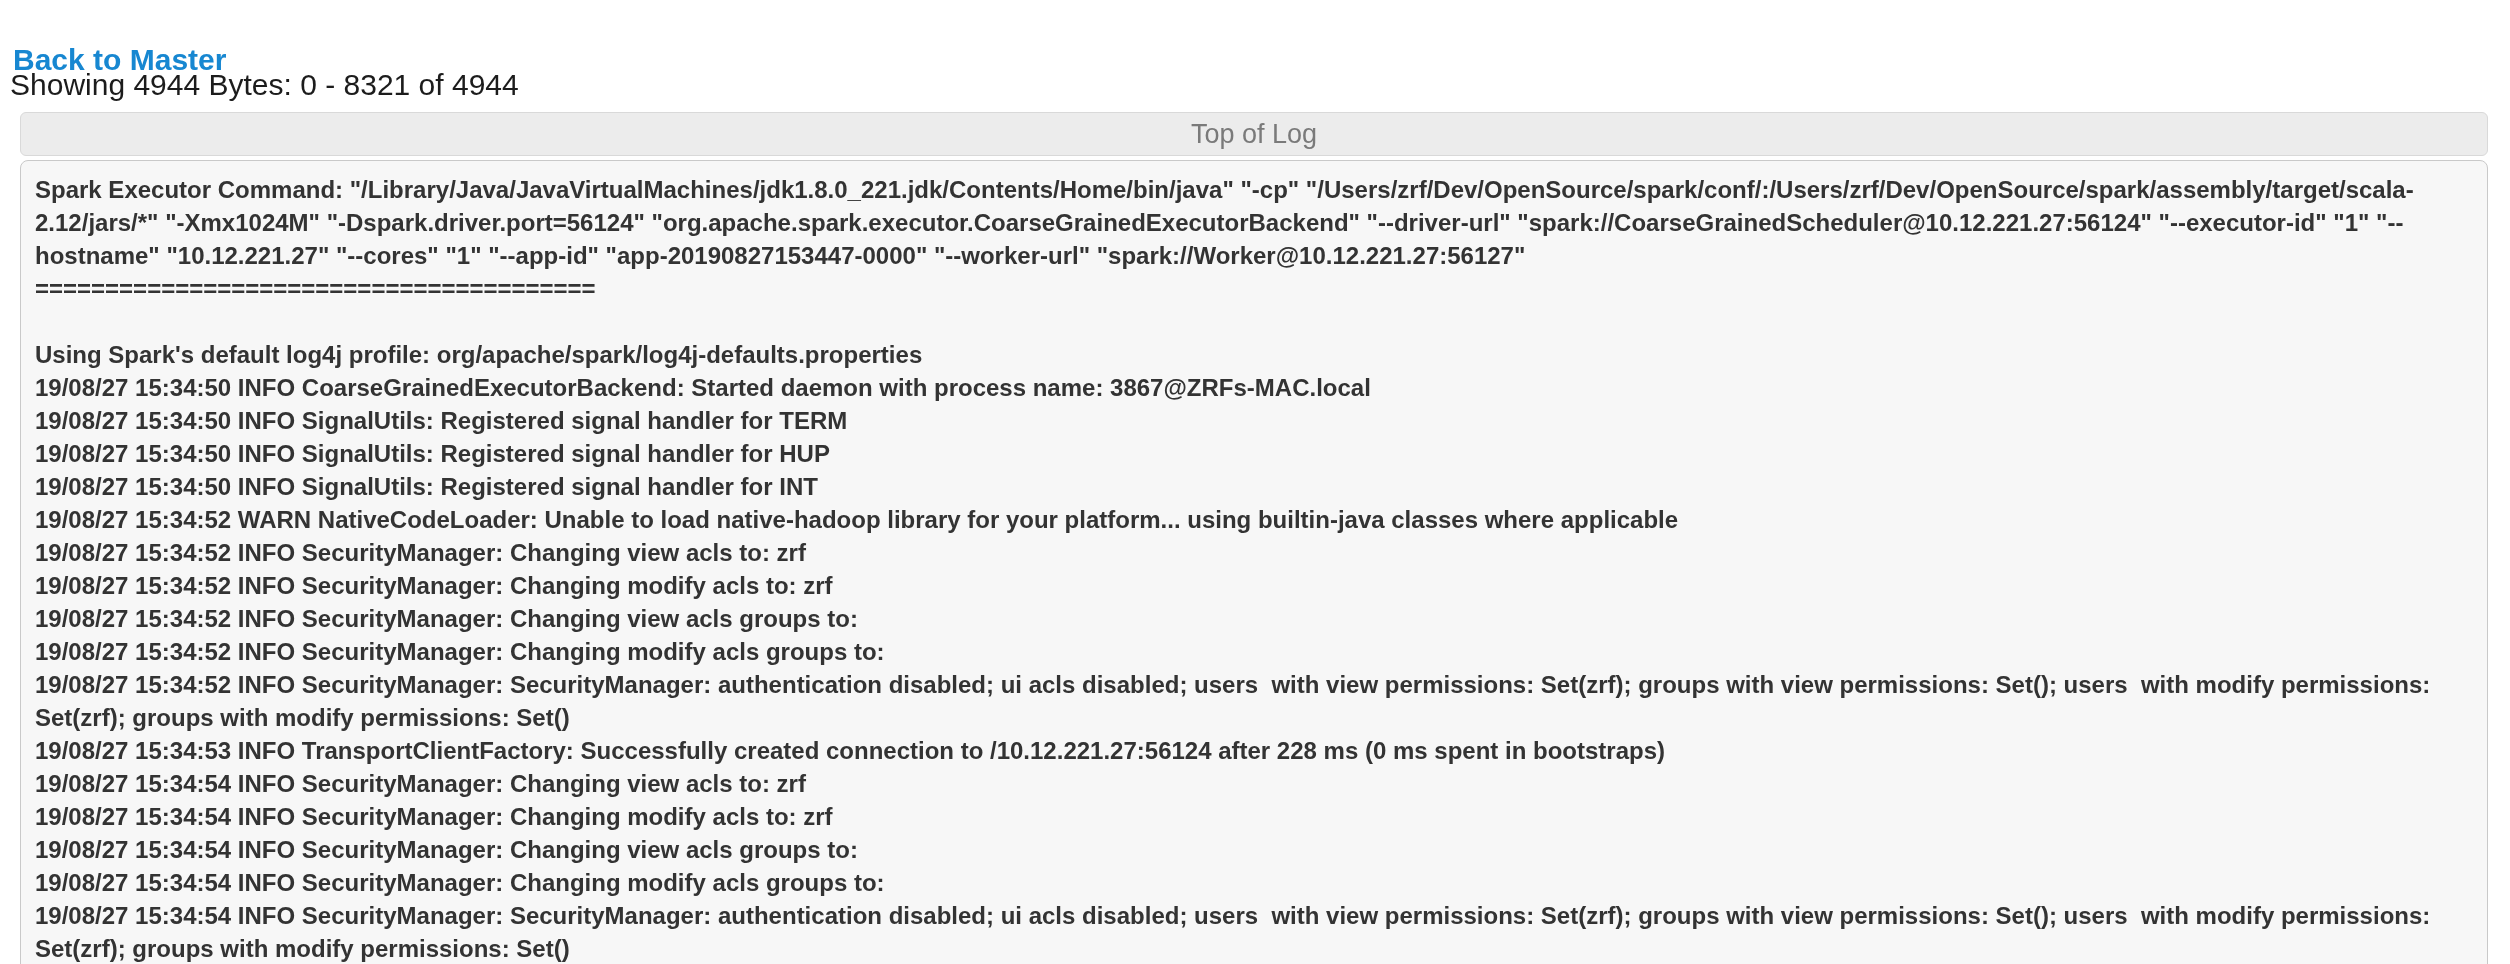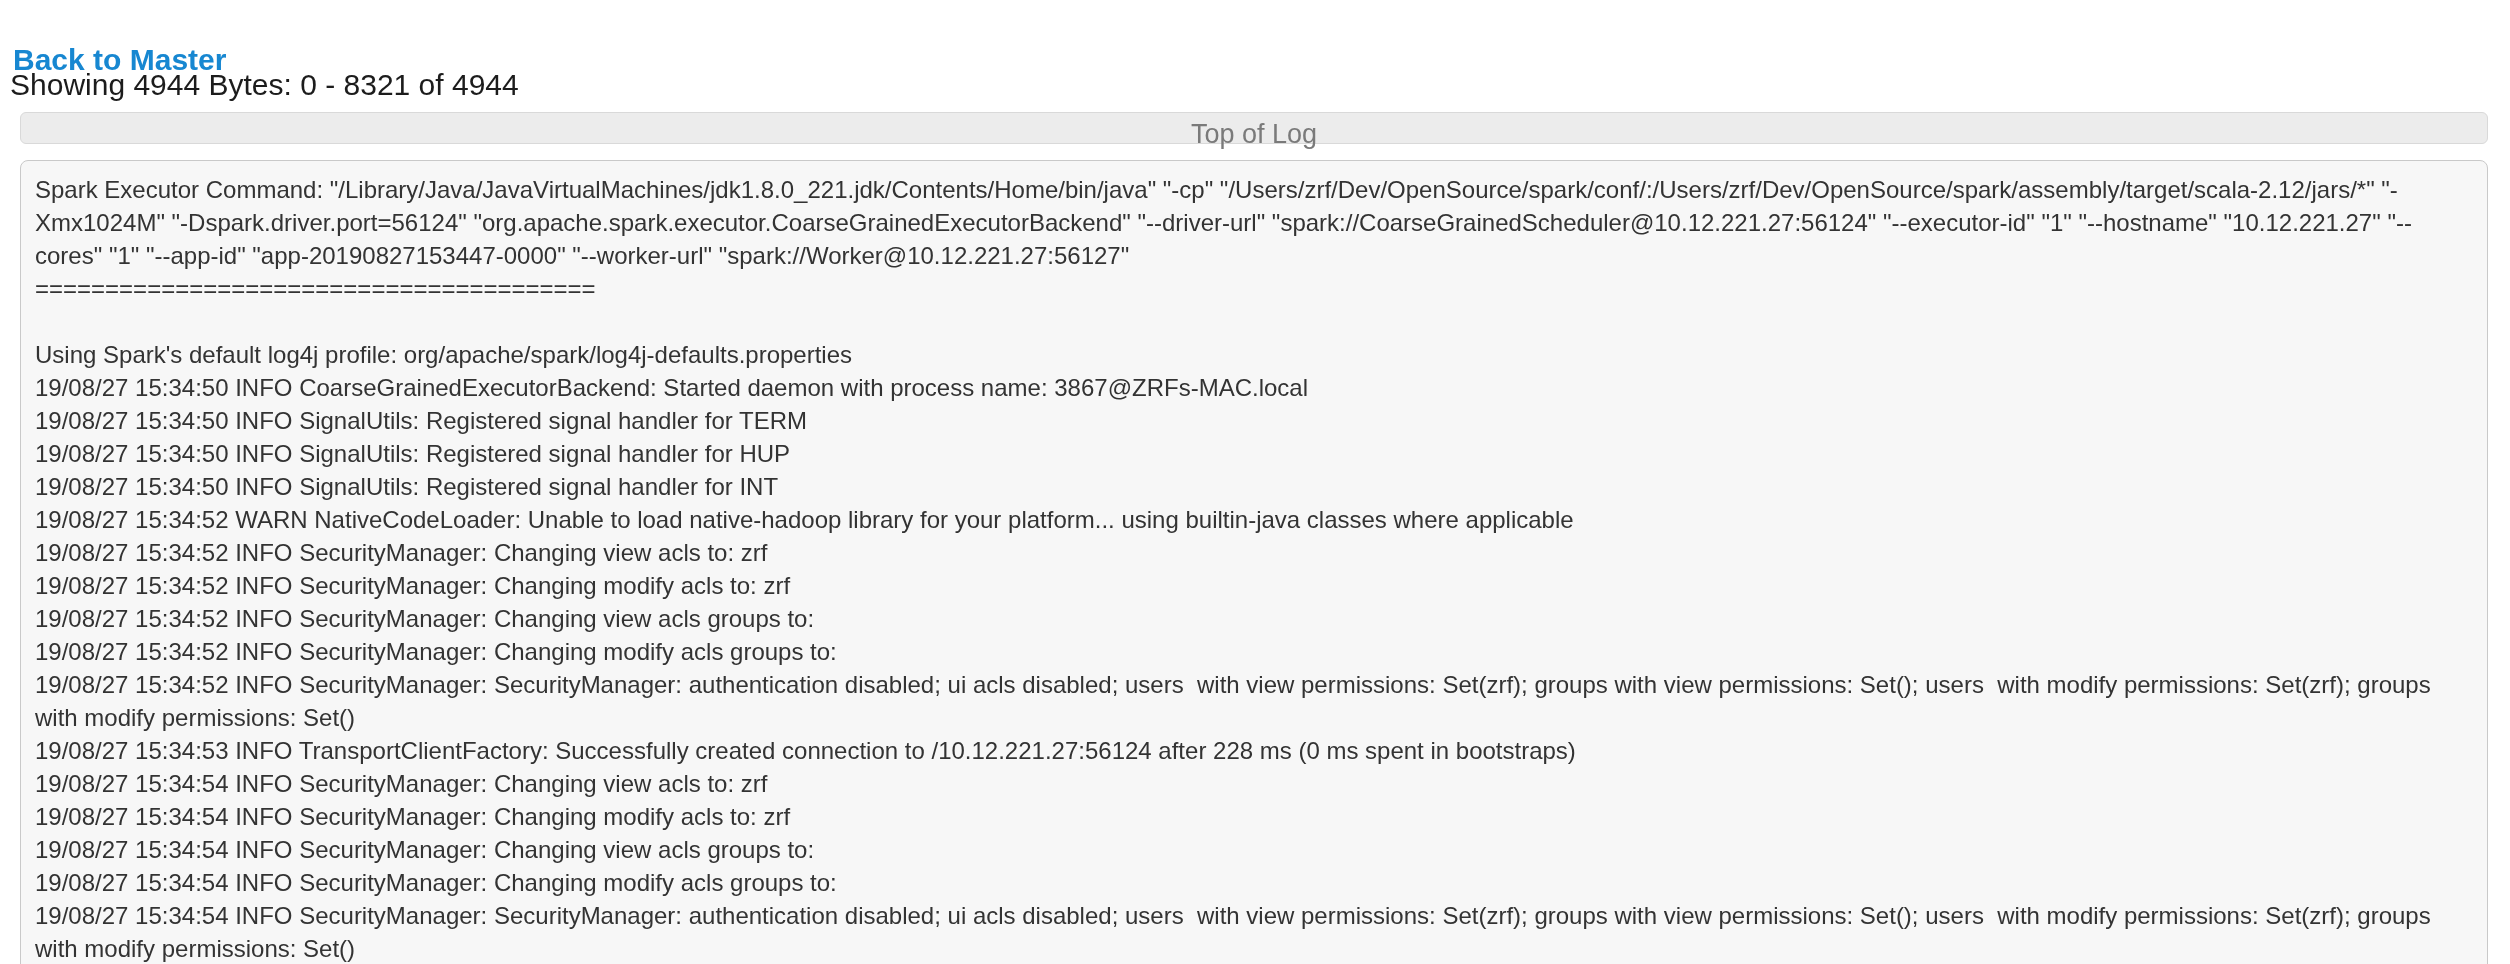--- a/index.html
+++ b/index.html
@@ -28,21 +28,21 @@
     left: 10px;
     top: 68px;
     font-size: 30px;
     color: #1c1c1c;
   }
   .top-of-log-bar {
     position: absolute;
     left: 20px;
     right: 22px;
     top: 112px;
-    height: 32px;
+    height: 44px;
     box-sizing: border-box;
     background: #ececec;
     border: 1px solid #d9d9d9;
     border-radius: 6px;
     text-align: center;
     line-height: 42px;
     font-size: 27px;
     color: #7a7a7a;
     cursor: pointer;
   }
@@ -61,20 +61,21 @@
   }
   .log-text {
     margin: 0;
     font-family: "Liberation Sans", sans-serif;
     font-size: 24px;
     line-height: 33px;
     color: #333333;
     white-space: pre-wrap;
     overflow-wrap: break-word;
     word-break: break-word;
+    font-weight: bold;
   }
 </style>
 </head>
 <body>
 
 <a class="back-link">Back to Master</a>
 
 <div class="range-text">Showing 4944 Bytes: 0 - 8321 of 4944</div>
 
 <div class="top-of-log-bar">Top of Log</div>

